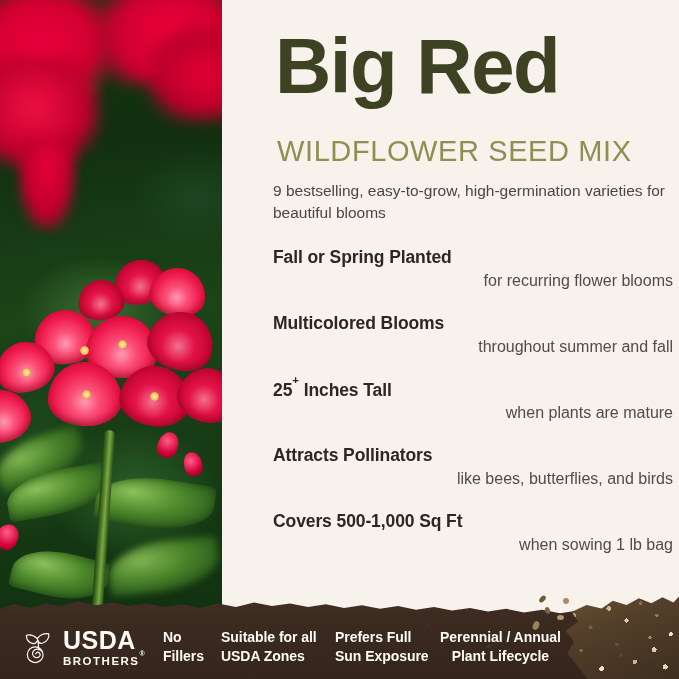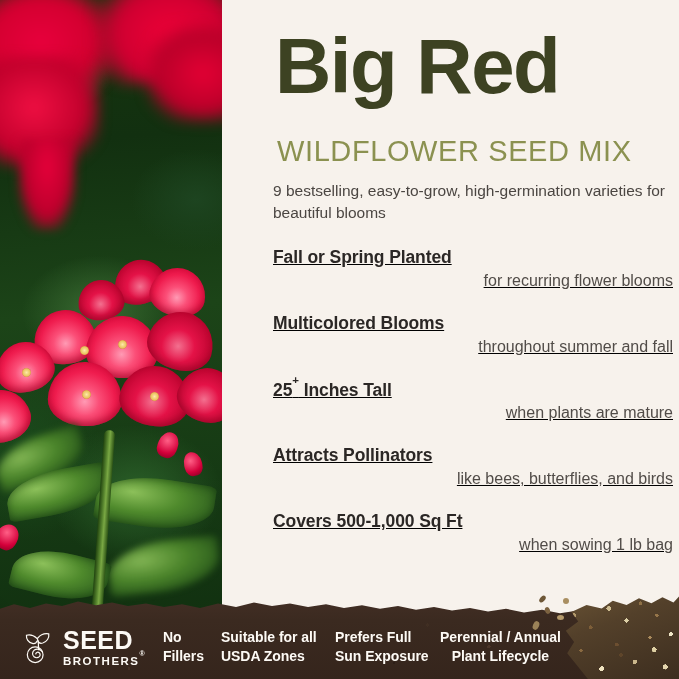--- a/index.html
+++ b/index.html
@@ -120,21 +120,21 @@
   #blurb {
     position:absolute; left:51px; top:180px;
     width:400px;
     font-size:15.5px; line-height:1.45;
     color:#4b4642;
   }
   #features {
     position:absolute; left:51px; top:246px;
     width:400px;
   }
-  .feat { margin-bottom:20.5px;text-decoration:underline; }
+  .feat { margin-bottom:20.5px; }
   .feat-h {
     font-size:17.5px; font-weight:700; line-height:1.3;
     color:#2b2725; letter-spacing:-.1px;
   }
   .feat-h sup { font-size:11.5px; top:-.45em; position:relative; }
   .feat-s {
     font-size:16px; line-height:1.35; color:#514c48;
     margin-top:1px;
     text-align:right;
   }
@@ -334,21 +334,21 @@
           <g fill="none" stroke="#fdfaf5" stroke-width="1.25" stroke-linecap="round">
             <path d="M17 17.5 C17 13.5 16.6 10.5 15.6 8.4"></path>
             <path d="M15.4 8.6 C11.8 5.2 7.6 4.6 4.6 5.4 C4.2 9.0 6.6 12.8 10.6 13.8 C13.2 14.4 14.8 13.2 15.4 11.4"></path>
             <path d="M16.2 8.4 C19.2 4.6 23.8 3.4 27.6 4.0 C28.2 8.0 25.6 12.2 21.4 13.4 C18.6 14.1 16.8 12.7 16.3 10.8"></path>
             <circle cx="13.6" cy="25.4" r="8.1"></circle>
             <path d="M21.2 23.0 C19.6 19.8 15.6 18.6 12.8 20.6 C10.4 22.3 10.2 25.8 12.4 27.6 C14.2 29.1 17.0 28.8 18.2 27.0 C19.2 25.5 18.6 23.6 17.1 23.0 C15.8 22.5 14.4 23.2 14.2 24.5"></path>
             <path d="M17 17.5 L17 20.2"></path>
           </g>
         </svg>
         <span id="logoText">
-          <span class="l1">SEED</span>
+          <span class="l1">USDA</span>
           <span class="l2"><span>BROTHERS</span><sup>®</sup></span>
         </span>
       </div>
 
       <div class="badge b1">
         <span>No</span><br>
         <span>Fillers</span>
       </div>
       <div class="badge b3">
         <span>Prefers Full</span><br>

